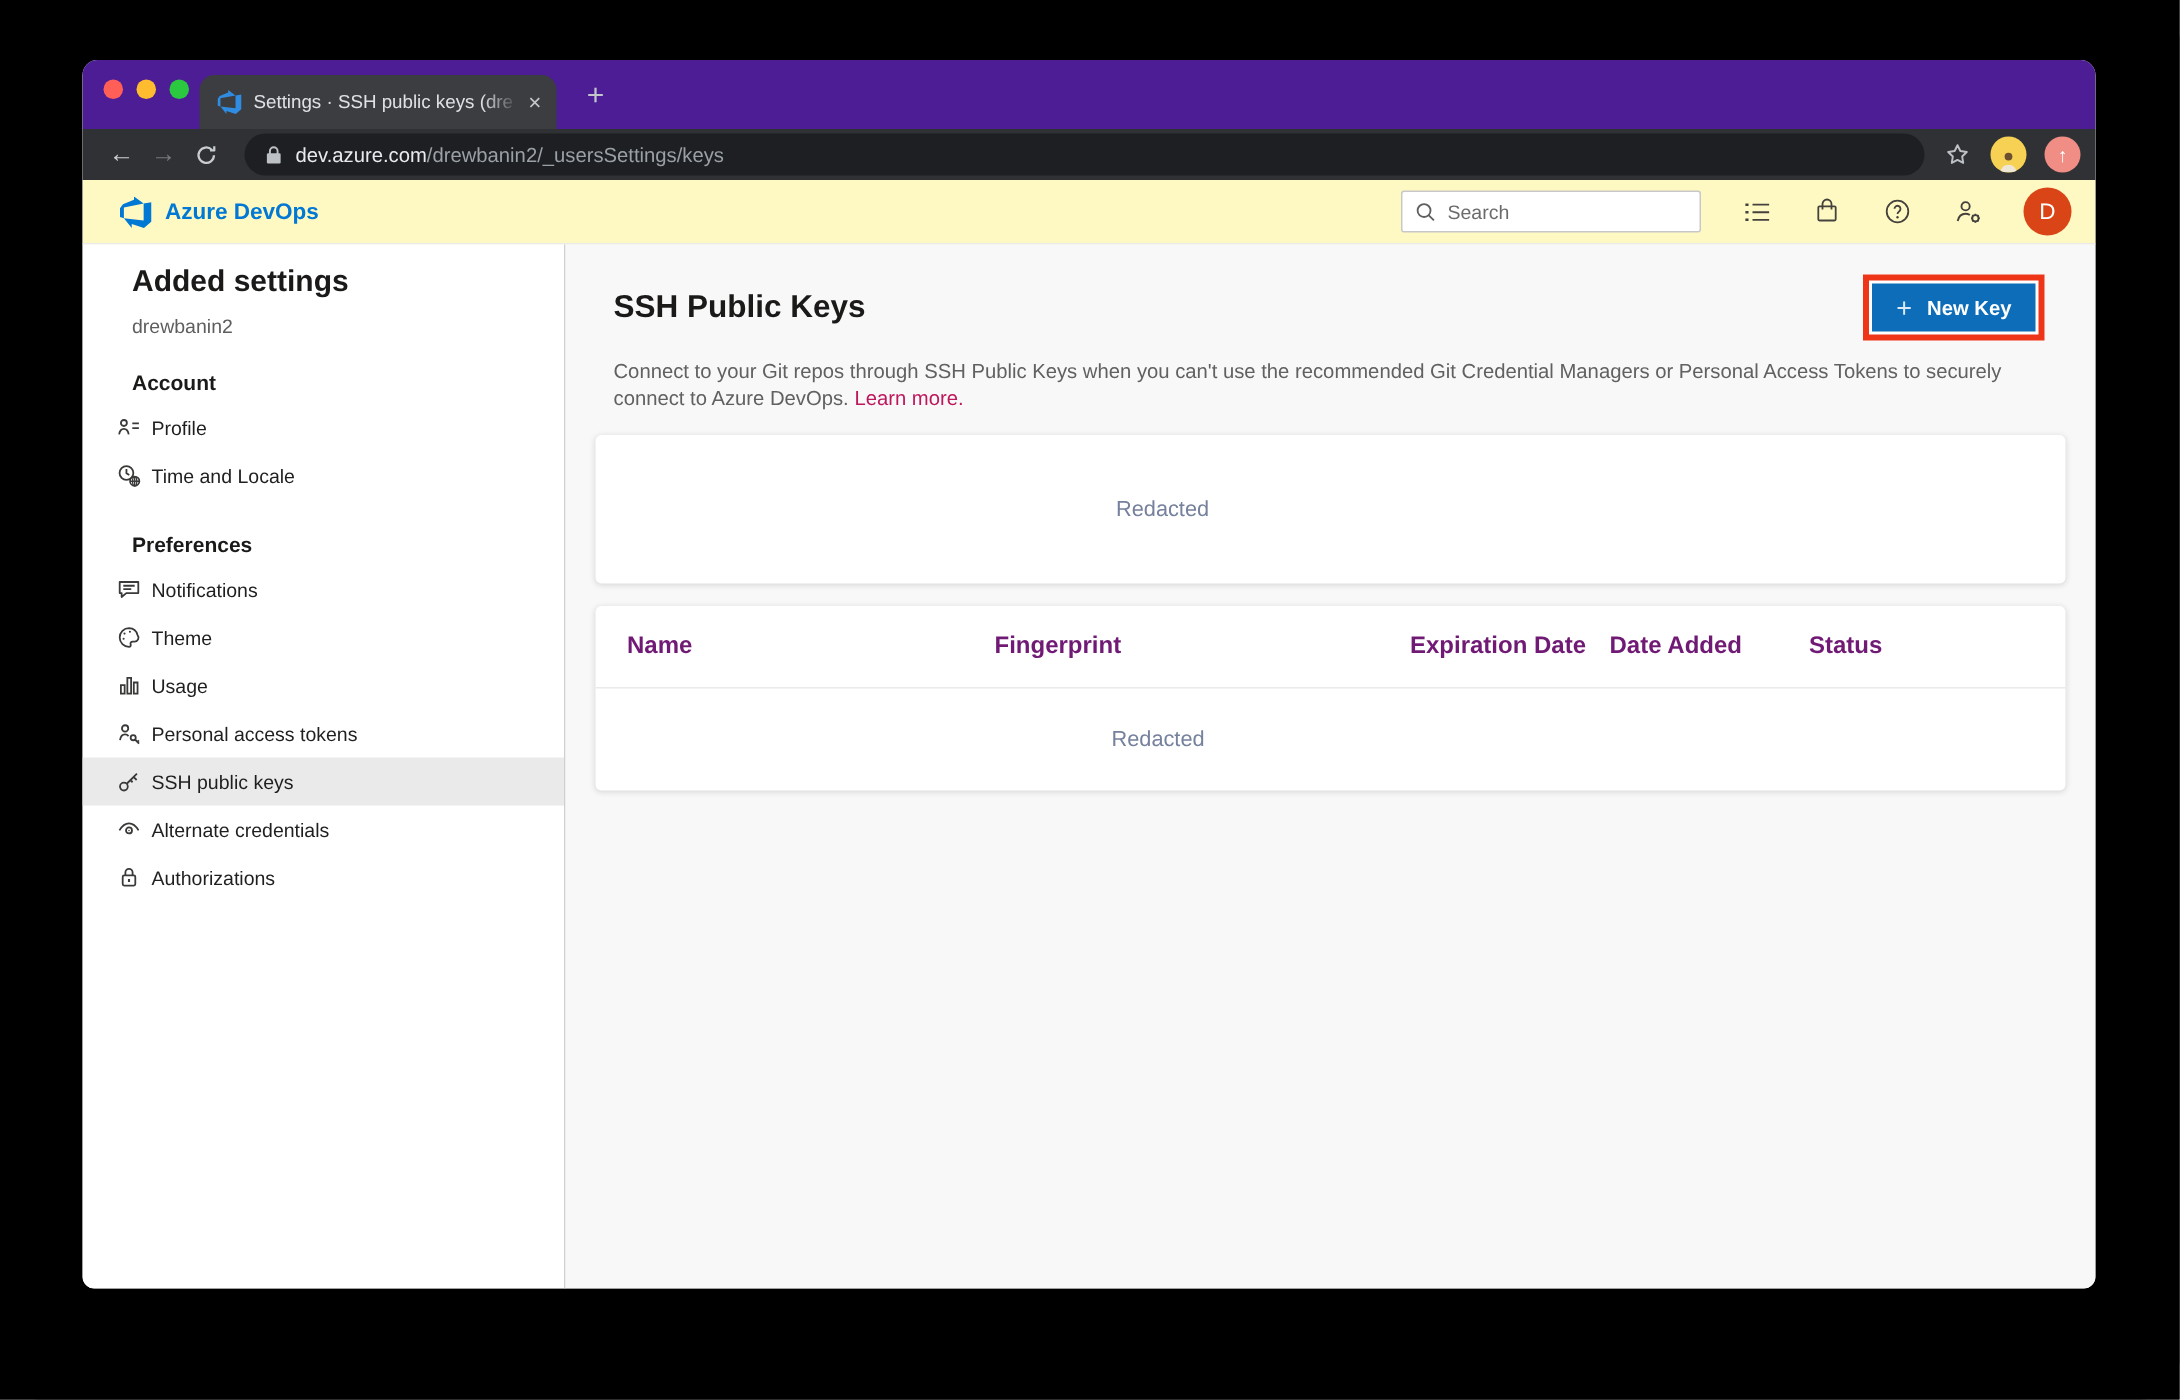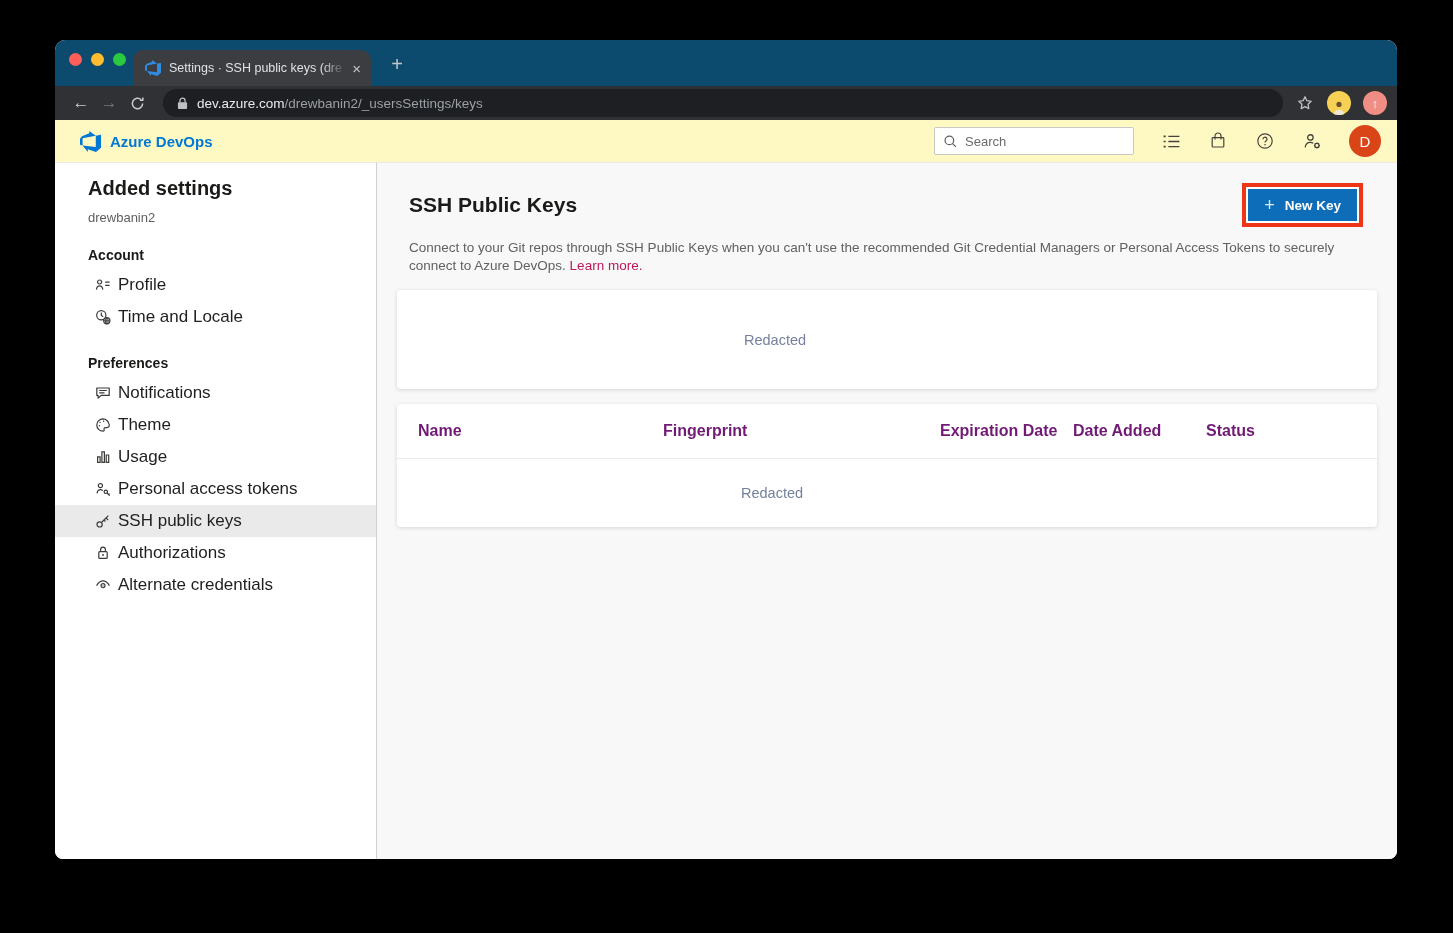--- a/index.html
+++ b/index.html
@@ -6,21 +6,21 @@
   html,body { background:#000; }
   body { width:1453px; height:933px; font-family:"Liberation Sans", sans-serif; position:relative; overflow:hidden; }
   .screen { position:absolute; inset:0; background:#000; border-radius:26px; }
 
   
   .window { position:absolute; left:55px; top:40px; width:1342px; height:819px;
             border-radius:10px 10px 8px 8px; overflow:hidden; display:flex; flex-direction:column;
             background:#fff; }
 
   
-  .tabstrip { height:46px; background:#0c4a6e; position:relative; flex:0 0 auto;text-decoration:underline; }
+  .tabstrip { height:46px; background:#4c1d95; position:relative; flex:0 0 auto;text-decoration:underline; }
   .traffic { position:absolute; left:14px; top:13px; display:flex; gap:9px; }
   .traffic span { width:13px; height:13px; border-radius:50%; display:block; }
   .tl-close { background:#ff5f57; }
   .tl-min { background:#febc2e; }
   .tl-max { background:#2ac940; }
   .tab { position:absolute; left:78px; bottom:0; width:238px; height:36px; background:#3c3d41;
          border-radius:10px 10px 0 0; display:flex; align-items:center; padding:0 10px 0 12px; }
   .tab .favicon { width:16px; height:16px; flex:0 0 auto; margin-right:8px; }
   .tab-title { color:#dee1e6; font-size:12.5px; white-space:nowrap; overflow:hidden; flex:1;
                -webkit-mask-image:linear-gradient(90deg,#000 86%,transparent);
@@ -62,22 +62,22 @@
   .hicon { width:20px; height:20px; display:flex; align-items:center; justify-content:center; }
   .user-avatar { width:32px; height:32px; border-radius:50%; background:#da4517; color:#fff;
                  display:flex; align-items:center; justify-content:center; font-size:15px; font-weight:400; }
 
   
   .bodyrow { flex:1; display:flex; min-height:0; }
   .sidebar { width:322px; background:#fff; border-right:1px solid #cfcfcf; padding-top:14px; flex:0 0 auto; }
   .sb-title { font-size:20px; font-weight:700; color:#1b1a19; padding:0 0 0 33px; }
   .sb-sub { font-size:13px; color:#605e5c; padding:10px 0 0 33px; }
   .sb-section { font-size:14px; font-weight:700; color:#1b1a19; padding:22px 0 6px 33px; }
-  .sb-item { height:32px; display:flex; align-items:center; gap:7px; padding-left:40px;
-             font-size:17px; color:#201f1e; cursor:default; }
+  .sb-item { height:32px; display:flex; align-items:center; gap:7px; padding-left:23px;
+             font-size:13px; color:#201f1e; cursor:default; }
   .sb-item.selected { background:#eaeaea; }
   .sb-icon { width:16px; height:16px; display:flex; align-items:center; justify-content:center; flex:0 0 auto; }
 
   .content { flex:1; background:#f8f8f8; padding:20px 20px 0 20px; min-width:0; }
   .titlerow { display:flex; align-items:center; justify-content:space-between; padding-left:12px; }
   .page-title { font-size:21px; font-weight:700; color:#1b1a19; }
   .annotation { border:4px solid #ee3517; background:#fff; padding:2px; margin-right:14px; }
   .newkey-btn { background:#0d6db8; color:#fff; border:none; height:32px; padding:0 16px;
                 font-size:13.5px; font-weight:700; display:flex; align-items:center; gap:10px;
                 font-family:"Liberation Sans", sans-serif; cursor:pointer; }
@@ -281,36 +281,36 @@
             <svg viewBox="0 0 16 16" width="16" height="16" fill="none" stroke="#3a3a38" stroke-width="1.2">
                 <circle cx="4.6" cy="11.4" r="2.6"></circle>
                 <path d="M6.5 9.5l6.8-6.8M11 4.9l2.1 2.1M8.9 7l1.5 1.5"></path>
               </svg>
           </span>
           <span>SSH public keys</span>
         </div>
         <div class="sb-item">
           <span class="sb-icon">
             <svg viewBox="0 0 16 16" width="16" height="16" fill="none" stroke="#3a3a38" stroke-width="1.2">
+                <path d="M1.6 8.6C3.5 5.4 5.7 3.9 8 3.9s4.5 1.5 6.4 4.7"></path>
+                <circle cx="8" cy="8.6" r="2"></circle>
+                <circle cx="8" cy="8.6" r="0.5" fill="#3a3a38" stroke="none"></circle>
+              </svg>
+          </span>
+          <span>Alternate credentials</span>
+        </div>
+        <div class="sb-item">
+          <span class="sb-icon">
+            <svg viewBox="0 0 16 16" width="16" height="16" fill="none" stroke="#3a3a38" stroke-width="1.2">
                 <rect x="3.8" y="6.6" width="8.4" height="6.8" rx="1"></rect>
                 <path d="M5.6 6.6V4.6a2.4 2.4 0 0 1 4.8 0v2"></path>
                 <path d="M8 9v2" stroke-width="1.4"></path>
               </svg>
           </span>
           <span>Authorizations</span>
-        </div>
-        <div class="sb-item">
-          <span class="sb-icon">
-            <svg viewBox="0 0 16 16" width="16" height="16" fill="none" stroke="#3a3a38" stroke-width="1.2">
-                <path d="M1.6 8.6C3.5 5.4 5.7 3.9 8 3.9s4.5 1.5 6.4 4.7"></path>
-                <circle cx="8" cy="8.6" r="2"></circle>
-                <circle cx="8" cy="8.6" r="0.5" fill="#3a3a38" stroke="none"></circle>
-              </svg>
-          </span>
-          <span>Alternate credentials</span>
         </div>
       </aside>
 
       <main class="content">
         <div class="titlerow">
           <h1 class="page-title">SSH Public Keys</h1>
           <div class="annotation">
             <button class="newkey-btn">
               <span class="plus">+</span>
               <span>New Key</span>

